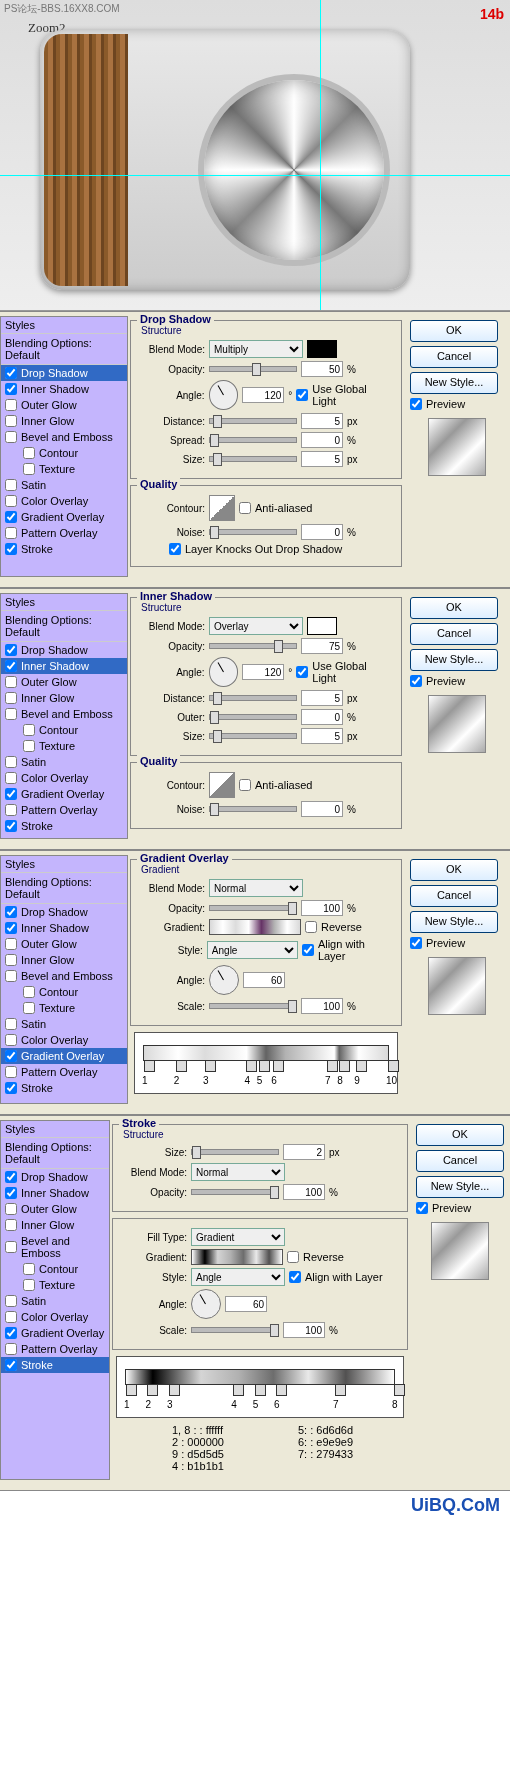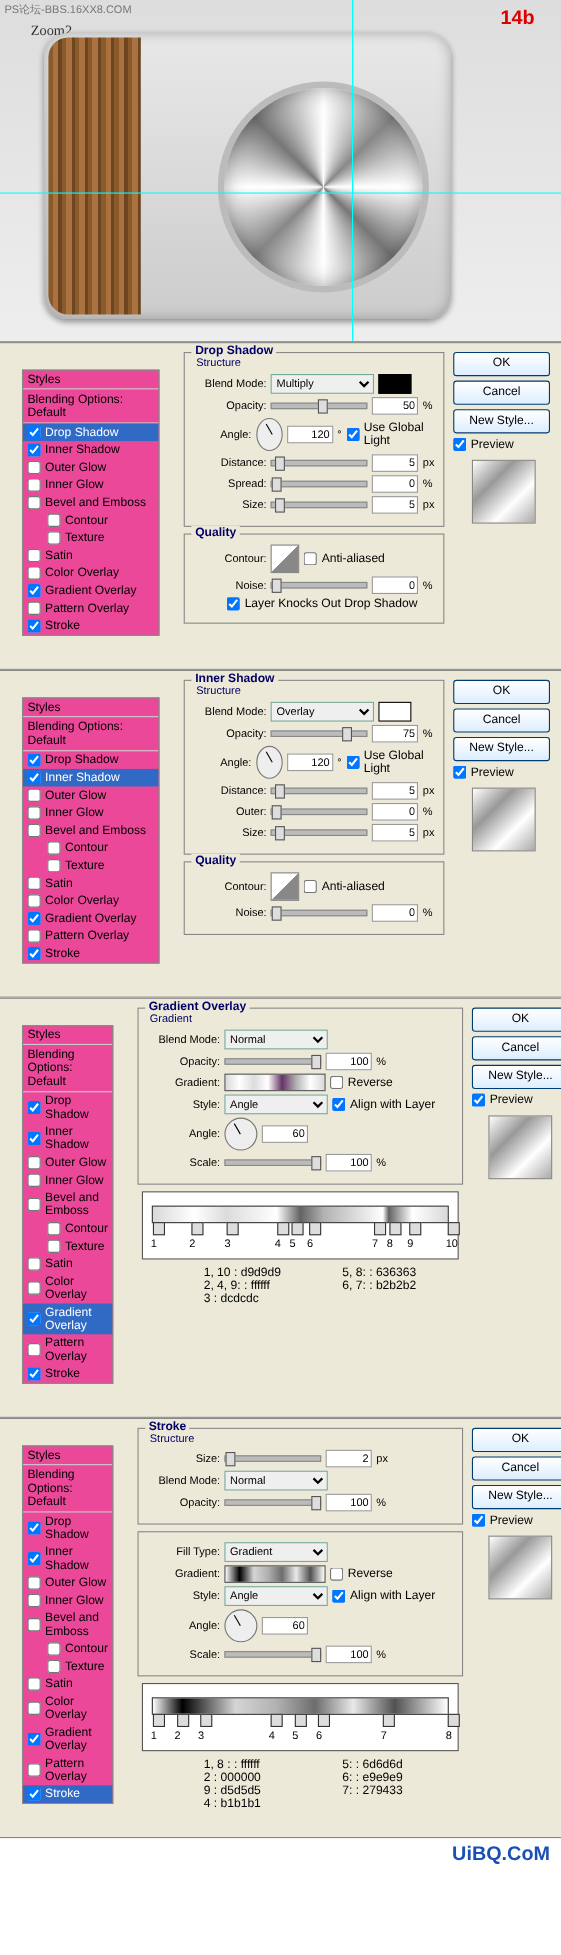--- a/index.html
+++ b/index.html
@@ -1,27 +1,27 @@
 <!DOCTYPE html>
 <html><head>
 <meta charset="utf-8">
 <style>
 body{margin:0;font-family:Tahoma,Arial,sans-serif;font-size:11px;background:#fff;color:#000;width:510px}
 .preview-img{width:510px;height:310px;background:linear-gradient(#ddd,#eee);position:relative;border-bottom:1px solid #999}
 .zoom-label{position:absolute;top:20px;left:28px;font-size:13px;color:#333;font-family:Georgia,serif}
 .ps-url{position:absolute;top:2px;left:4px;font-size:10px;color:#777}
-.step-label{position:absolute;top:6px;right:24px;font-size:18px;color:#d00;font-weight:bold}
+.step-label{position:absolute;top:6px;right:6px;font-size:14px;color:#d00;font-weight:bold}
 .camera-body{position:absolute;left:40px;top:30px;width:370px;height:260px;border-radius:22px;background:linear-gradient(#e8e8e8,#ccc);box-shadow:0 2px 6px rgba(0,0,0,.4),inset 0 0 12px rgba(0,0,0,.25)}
 .wood-panel{position:absolute;left:4px;top:4px;width:84px;height:252px;border-radius:18px 0 0 18px;background:repeating-linear-gradient(90deg,#8a5a2a 0 4px,#a97240 4px 9px,#6d4520 9px 12px)}
 .metal-dial{position:absolute;right:26px;top:50px;width:180px;height:180px;border-radius:50%;background:conic-gradient(#fff,#888,#fff,#777,#fff,#888,#fff,#777,#fff);box-shadow:0 0 0 6px #bbb,inset 0 0 18px rgba(0,0,0,.35)}
 .guide-v{position:absolute;left:320px;top:0;width:1px;height:310px;background:#0ff}
 .guide-h{position:absolute;left:0;top:175px;width:510px;height:1px;background:#0ff}
 
 .dialog{display:flex;width:510px;border-top:1px solid #888;border-bottom:1px solid #888;background:#ece9d8;padding:4px 0 10px 0;position:relative}
-.styles-panel{width:126px;border:1px solid #888;margin:20px;background:#ec4899}
+.styles-panel{width:126px;border:1px solid #888;margin:0;background:#c4b5fd}
 .styles-header{padding:2px 4px}
 .styles-def{padding:3px 4px;border-top:1px solid #ccc;border-bottom:1px solid #ccc}
 .style-item{display:flex;align-items:center;padding:2px 4px;gap:4px}
 .style-item.sub{padding-left:22px}
 .style-item.sel{background:#316ac5;color:#fff}
 input[type=checkbox]{width:12px;height:12px;margin:0}
 
 .center{flex:1;margin:4px 2px}
 .group{border:1px solid #888;padding:6px 8px 8px;margin-bottom:6px;position:relative;background:#ece9d8}
 .group-title{position:absolute;top:-8px;left:6px;background:#ece9d8;padding:0 3px;color:#006;font-weight:bold;font-size:11px}
@@ -431,27 +431,20 @@
     <span class="stop-num" style="left:75%">7</span>
             <div class="stop" style="left:80%"></div>
     <span class="stop-num" style="left:80%">8</span>
             <div class="stop" style="left:87%"></div>
     <span class="stop-num" style="left:87%">9</span>
             <div class="stop" style="left:100%"></div>
     <span class="stop-num" style="left:100%">10</span>
           </div>
     <div style="height:28px"></div>
         </div>
-    <div class="color-legend">
-          <div>1, 10 : d9d9d9</div>
-          <div>5, 8: : 636363</div>
-          <div>2, 4, 9: : ffffff</div>
-          <div>6, 7: : b2b2b2</div>
-          <div>3 : dcdcdc</div>
-        </div>
   </div>
       <div class="right">
     <div class="btn">OK</div>
     <div class="btn">Cancel</div>
     <div class="btn">New Style...</div>
     <div class="pv-check">
           <input type="checkbox" checked="" style="">
           <span>Preview</span>
         </div>
     <div class="pv-thumb"></div>

